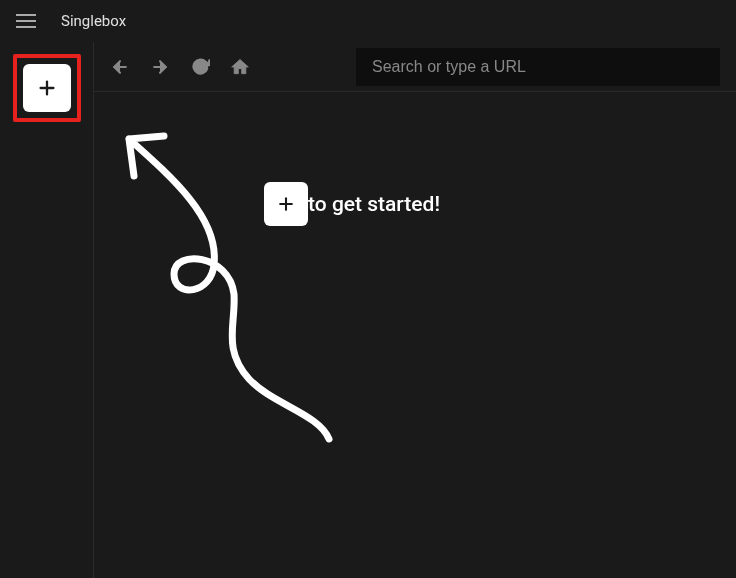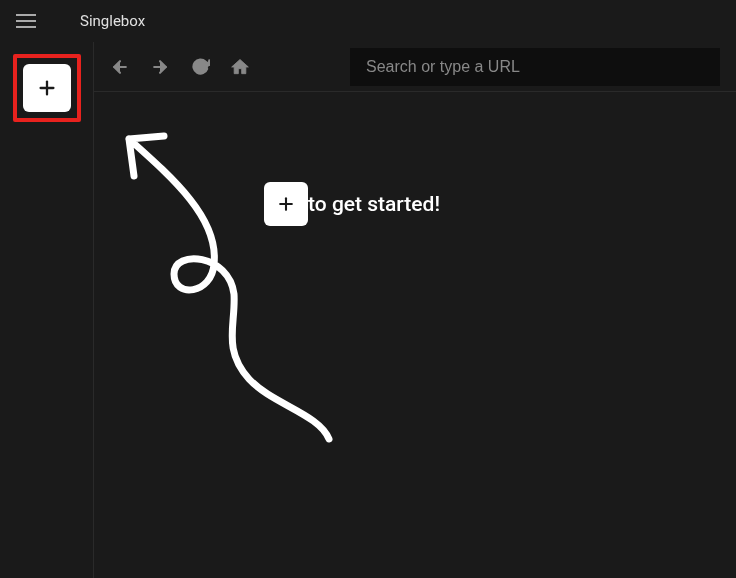--- a/index.html
+++ b/index.html
@@ -14,21 +14,21 @@
       font-family: -apple-system, BlinkMacSystemFont, 'Segoe UI', Roboto, sans-serif;
       color: #fff;
       overflow: hidden;
       position: relative;
     }
     .titlebar {
       height: 42px;
       display: flex;
       align-items: center;
       padding: 0 16px;
-      gap: 44px;
+      gap: 25px;
     }
     .hamburger {
       display: flex;
       flex-direction: column;
       gap: 4px;
       cursor: pointer;
       width: 20px;
     }
     .hamburger span {
       height: 2px;
@@ -75,21 +75,21 @@
     .main {
       flex: 1;
       display: flex;
       flex-direction: column;
     }
     .toolbar {
       height: 50px;
       display: flex;
       align-items: center;
       padding: 0 16px;
-      gap: 20px;
+      gap: 26px;
       border-bottom: 1px solid #2a2a2a;
     }
     .nav-icons {
       display: flex;
       align-items: center;
       gap: 20px;
     }
     .nav-icon {
       width: 20px;
       height: 20px;

